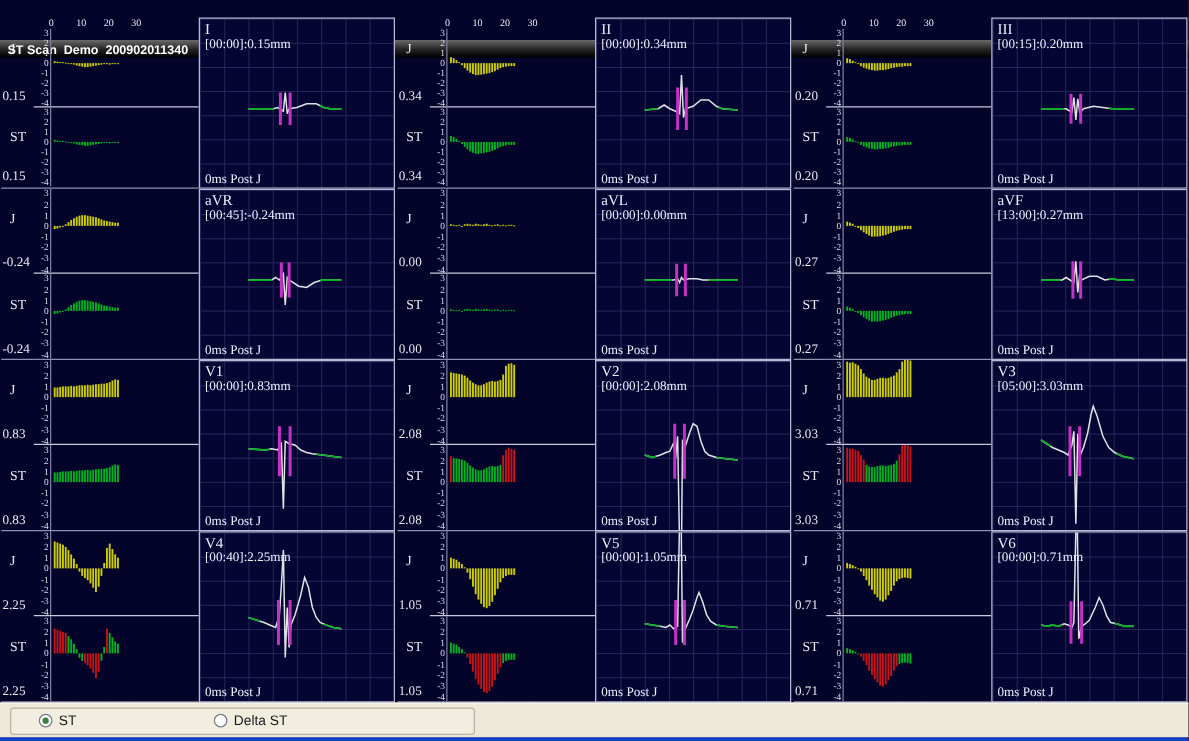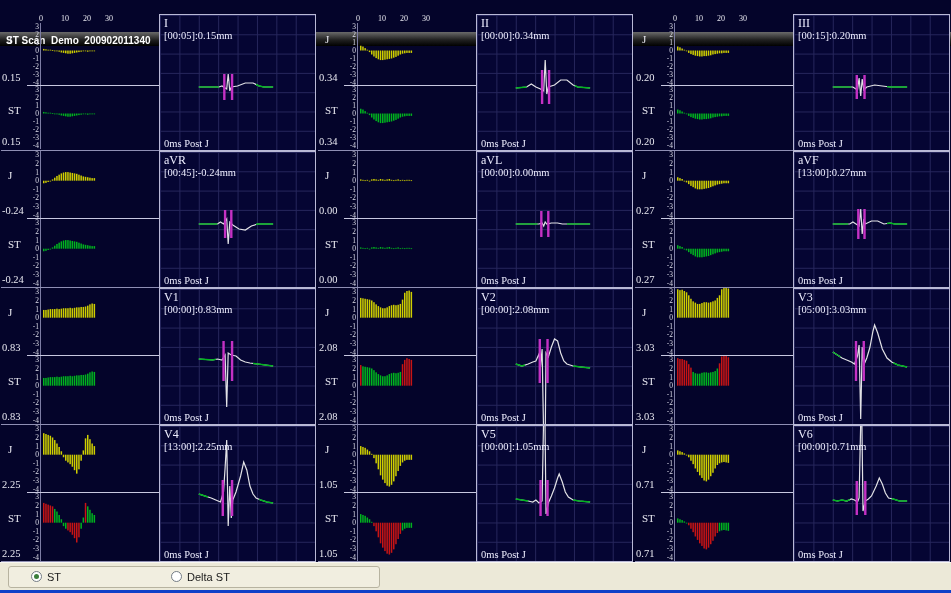--- a/index.html
+++ b/index.html
@@ -169,21 +169,21 @@
           </div>
           <div class="ecg">
             <svg width="155" height="135" viewBox="0 0 155 135">
               <polyline points="38.8,72.0 58.9,72.0 62.0,71.0 66.7,74.0 68.2,59.0 69.8,76.0 71.3,72.0 77.5,71.0 85.3,68.0 93.0,68.0 99.2,71.0 103.9,72.0 113.1,72.0" fill="none" stroke="#e2e2e6" stroke-width="1.2"></polyline>
               <polyline points="38.8,72.0 58.9,72.0" fill="none" stroke="#00b41e" stroke-width="1.4"></polyline>
               <polyline points="96.1,69.5 99.2,71.0 103.9,72.0 113.1,72.0" fill="none" stroke="#00b41e" stroke-width="1.4"></polyline>
               <rect x="63.125" y="59" width="2.4" height="26" fill="#c431c4"></rect>
               <rect x="70.875" y="59" width="2.4" height="26" fill="#c431c4"></rect>
             </svg>
             <span class="lead-title">I</span>
-            <span class="lead-ann">[00:05]:0.15mm</span>
+            <span class="lead-ann">[00:00]:0.15mm</span>
             <span class="lead-foot">0ms Post J</span>
           </div>
         </div>
         <div class="group">
           <div class="lblcol">
             <div class="half" style="height: 73px;">
               <span class="lname">J</span>
               <span class="lval">0.34</span>
             </div>
             <div class="half" style="height: 64px;">
@@ -1073,21 +1073,21 @@
           </div>
           <div class="ecg">
             <svg width="155" height="135" viewBox="0 0 155 135">
               <polyline points="38.8,68.0 44.9,70.0 51.2,72.0 55.8,74.0 60.5,76.0 63.5,66.0 65.1,42.0 66.7,14.0 68.2,100.0 69.8,60.0 71.3,92.0 72.8,74.0 76.0,66.0 80.6,50.0 83.7,36.0 86.8,44.0 89.9,60.0 93.0,68.0 96.1,72.0 100.8,74.0 106.9,76.0 113.1,77.0" fill="none" stroke="#e2e2e6" stroke-width="1.2"></polyline>
               <polyline points="38.8,68.0 44.9,70.0 48.0,71.0" fill="none" stroke="#00b41e" stroke-width="1.4"></polyline>
               <polyline points="99.2,73.3 100.8,74.0 106.9,76.0 113.1,77.0" fill="none" stroke="#00b41e" stroke-width="1.4"></polyline>
               <rect x="61.575" y="54" width="2.4" height="36" fill="#c431c4"></rect>
               <rect x="70.875" y="54" width="2.4" height="36" fill="#c431c4"></rect>
             </svg>
             <span class="lead-title">V4</span>
-            <span class="lead-ann">[13:00]:2.25mm</span>
+            <span class="lead-ann">[00:40]:2.25mm</span>
             <span class="lead-foot">0ms Post J</span>
           </div>
         </div>
         <div class="group">
           <div class="lblcol">
             <div class="half" style="height: 69px;">
               <span class="lname">J</span>
               <span class="lval">1.05</span>
             </div>
             <div class="half" style="height: 69px;">

